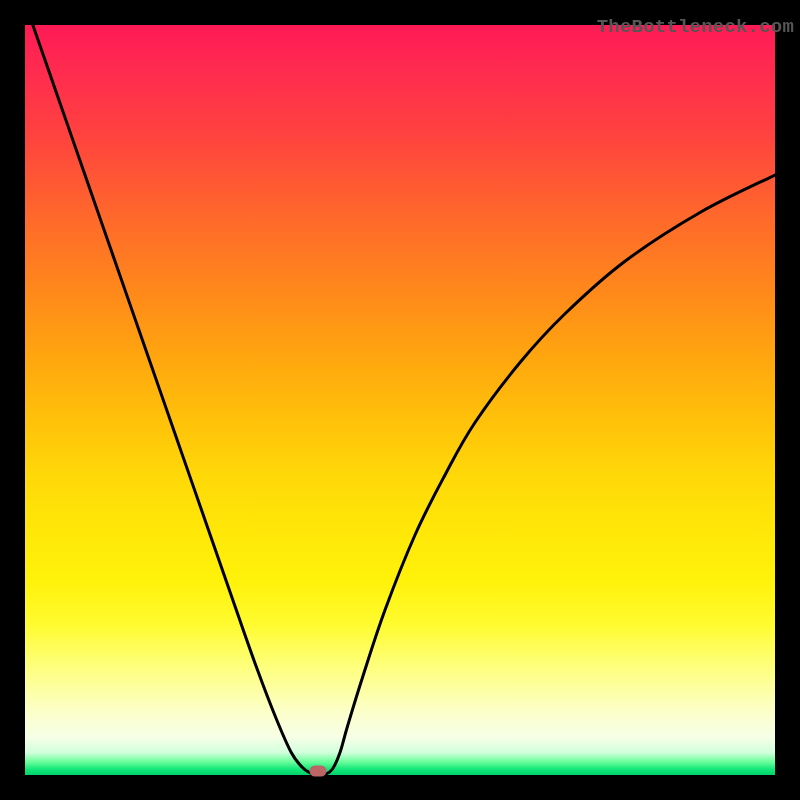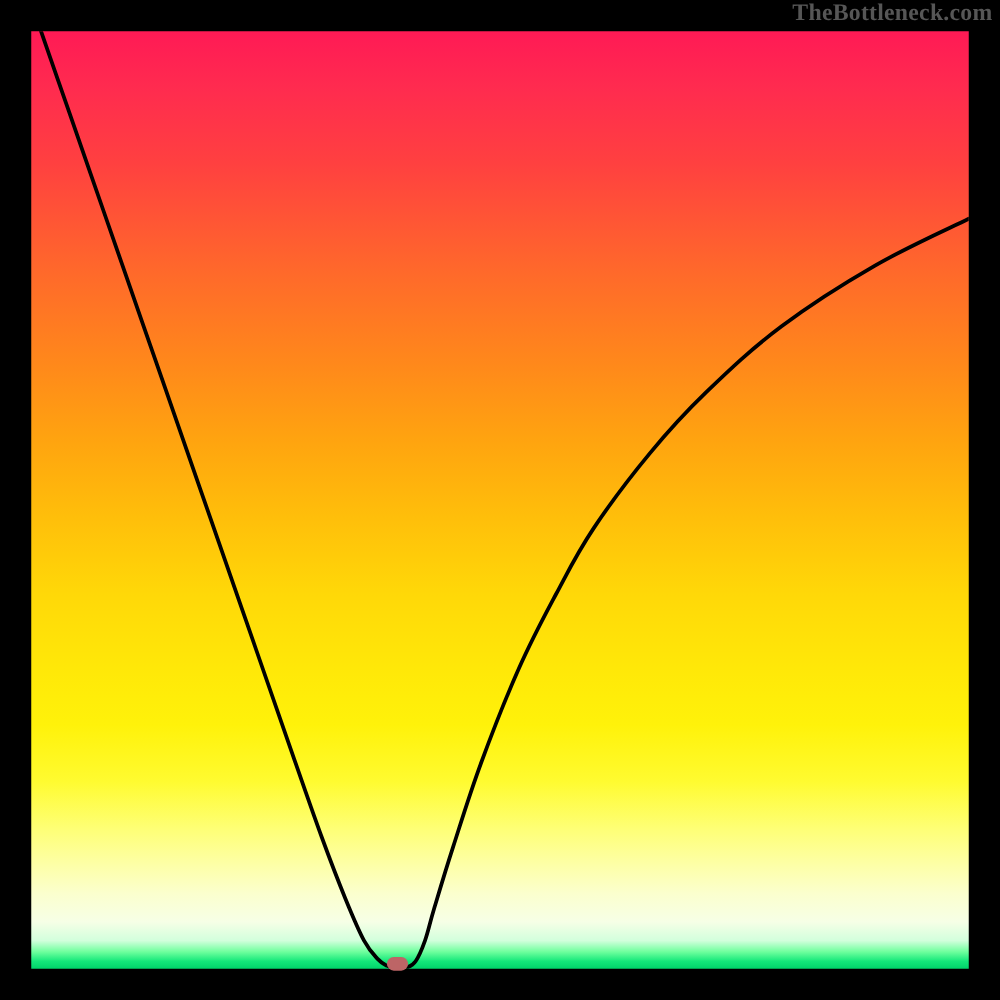--- a/index.html
+++ b/index.html
@@ -41,23 +41,23 @@
       #fbffce 92%,
       #f6ffe6 95%,
       #d2ffdc 97%,
       #6eff9d 98.2%,
       #14e87a 99.2%,
       #00d46a 100%
     );
   }
   .watermark {
     position: absolute;
-    top: 0px;
+    top: 16px;
     right: 6px;
-    font-family: Liberation Serif, serif;
+    font-family: Liberation Mono, monospace;
     font-size: 19px;
     font-weight: 600;
     color: #565656;
     letter-spacing: 0.2px;
   }
   svg.curve {
     position: absolute;
     left: 25px;
     top: 25px;
     width: 750px;

